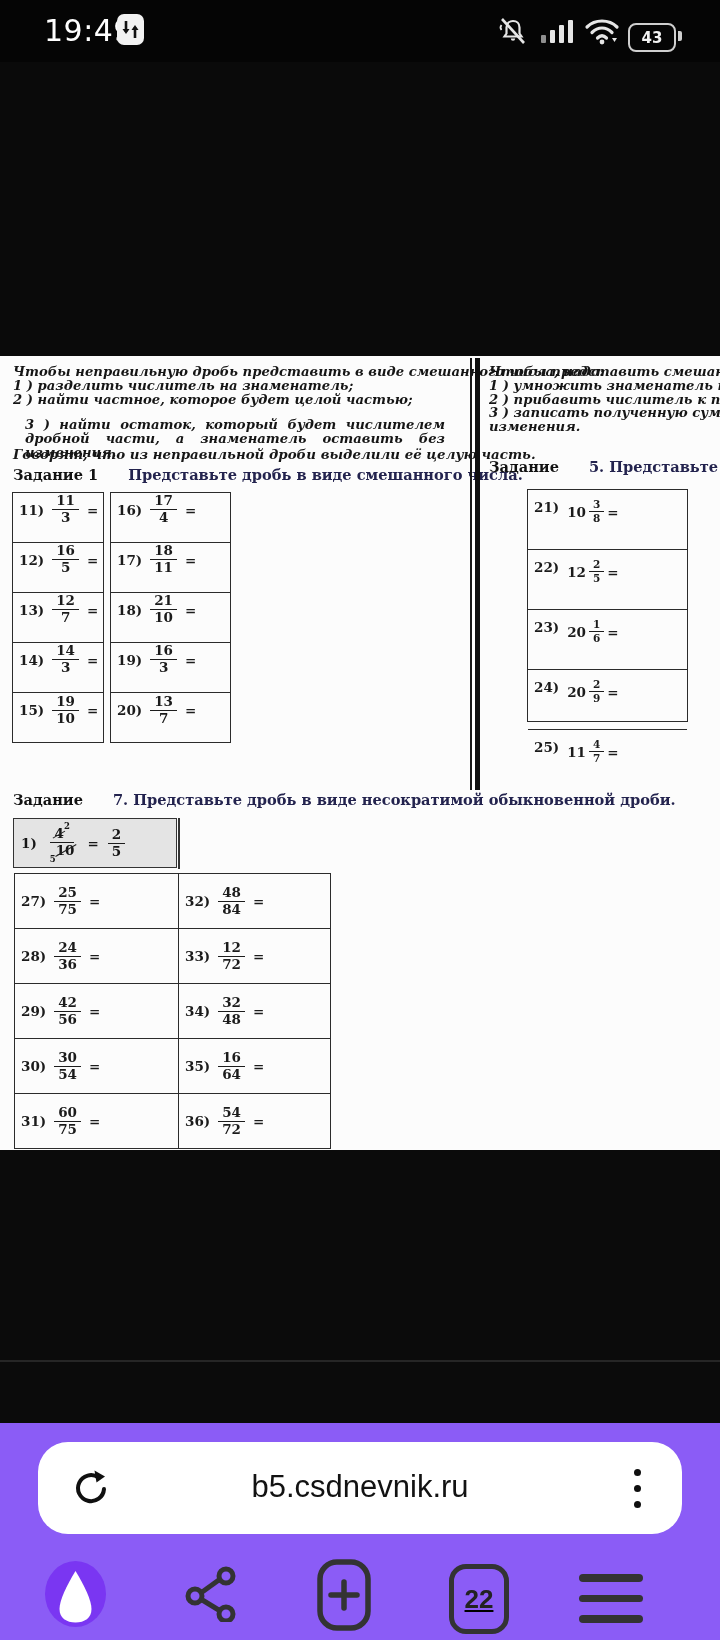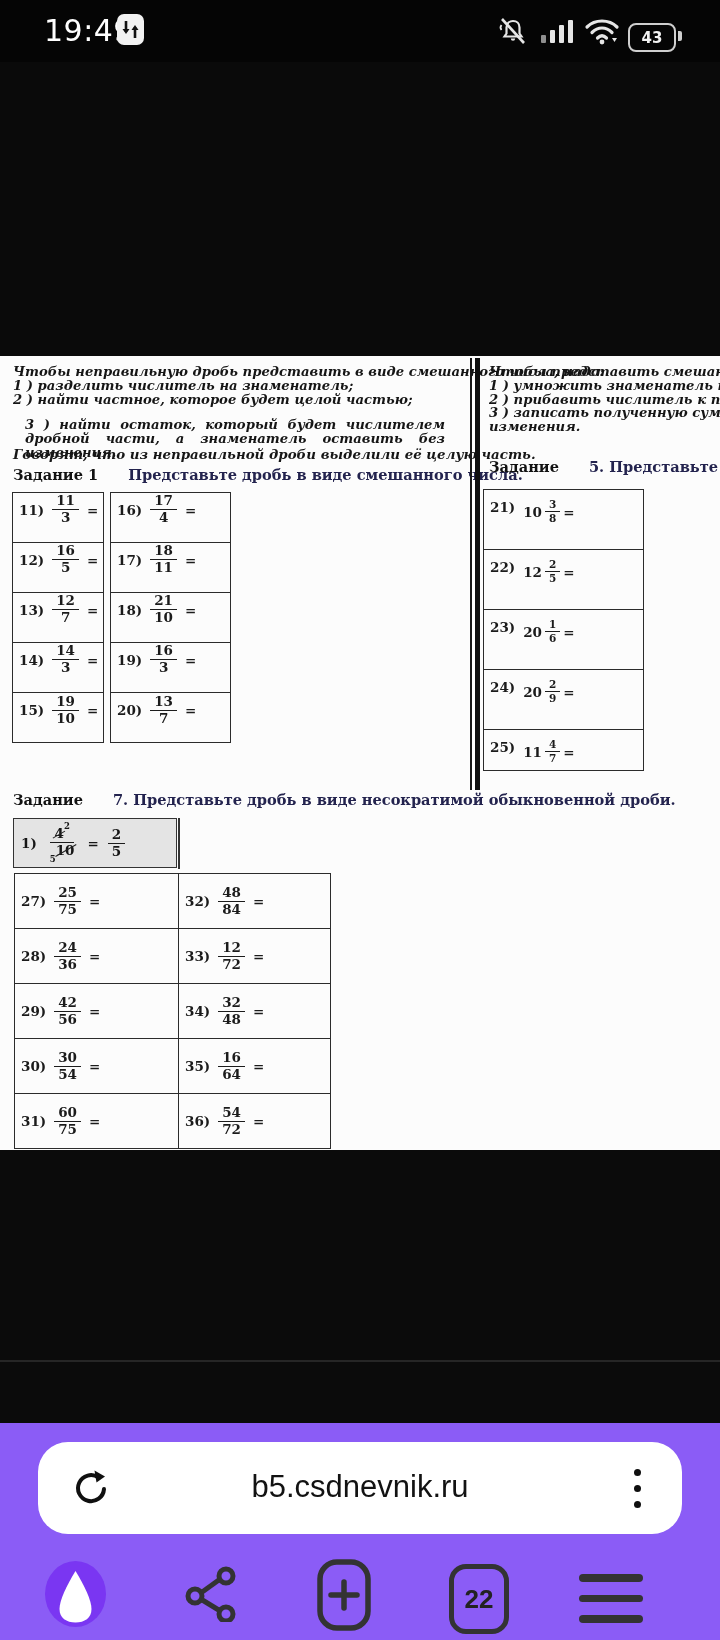--- a/index.html
+++ b/index.html
@@ -29,21 +29,21 @@
   .t5-head{left:489px;top:102px;overflow:hidden;width:231px;}
   .t7-head{left:13px;top:435px;}
   
   .tcol{position:absolute;border:1.3px solid #2b2b2b;box-sizing:border-box;background:#fcfcfc;}
   .cell{display:flex;align-items:center;gap:8px;padding-left:6px;box-sizing:border-box;
         border-bottom:1.3px solid #2b2b2b;font:700 13.5px "DejaVu Serif",serif;color:#1b1b1b;}
   .cell:last-child{border-bottom:none;}
   .t1a{left:12px;top:136px;width:92px;height:251px;}
   .t1b{left:110px;top:136px;width:121px;height:251px;}
   .t1a .cell,.t1b .cell{height:50px;padding-bottom:16px;}
-  .t5{left:483px;top:133px;width:161px;height:282px;}
+  .t5{left:527px;top:133px;width:161px;height:233px;}
   .t5 .cell{height:60px;align-items:flex-start;padding-top:9px;}
   .t7{position:absolute;left:14px;top:517px;width:317px;border:1.3px solid #2b2b2b;box-sizing:border-box;background:#fcfcfc;}
   .t7row{display:flex;height:54px;border-bottom:1.3px solid #2b2b2b;}
   .t7row:last-child{border-bottom:none;}
   .t7row .cell{border-bottom:none;height:100%;}
   .t7c1{width:164px;border-right:1.3px solid #2b2b2b;box-sizing:border-box;}
   .t7c2{flex:1;}
   .frac{display:inline-flex;flex-direction:column;align-items:center;line-height:1.02;}
   .fn{display:block;border-bottom:1.5px solid #1c1c1c;padding:0 4px 1px;}
   .fd{display:block;padding:1px 4px 0;}
@@ -68,21 +68,21 @@
   .hairline{position:absolute;top:1360px;left:0;width:720px;height:1.5px;background:#262626;}
   
   .chrome{position:absolute;top:1423px;left:0;width:720px;height:233px;background:#8b5cf6;}
   .pill{position:absolute;left:38px;top:19px;width:644px;height:92px;background:#fff;border-radius:30px;}
   .reload-btn{position:absolute;left:32px;top:25px;width:42px;height:42px;display:flex;align-items:center;justify-content:center;cursor:pointer;}
   .url-text{position:absolute;left:0;right:0;top:27px;text-align:center;
             font:400 31px "Liberation Sans","DejaVu Sans",sans-serif;color:#121212;}
   .dots{position:absolute;right:38px;top:25px;width:14px;height:42px;display:flex;flex-direction:column;
         align-items:center;justify-content:center;gap:9px;cursor:pointer;}
   .dots i{width:7px;height:7px;border-radius:50%;background:#0f0f0f;}
-  .toolbar-btn{position:absolute;top:139px;cursor:pointer;}
+  .toolbar-btn{position:absolute;top:139px;cursor:pointer;text-decoration:underline;}
   .tabs-box{width:50px;height:60px;border:5.5px solid #333;border-radius:17px;
             display:flex;align-items:center;justify-content:center;
             font:700 26px "Liberation Sans","DejaVu Sans",sans-serif;color:#222;background:transparent;}
   .menu-bars{display:flex;flex-direction:column;gap:13px;}
   .menu-bars i{width:64px;height:7.5px;border-radius:4px;background:#333;}
 </style>
 </head>
 <body>
 
 <div id="screen">

